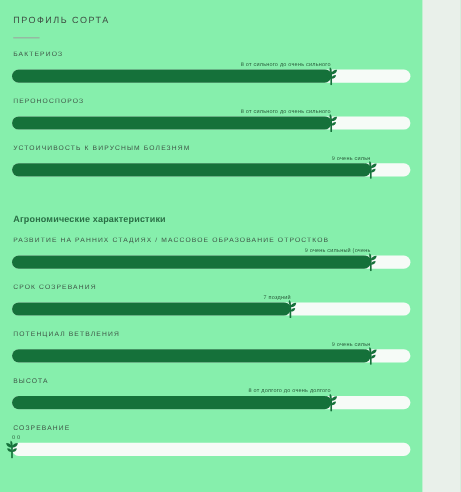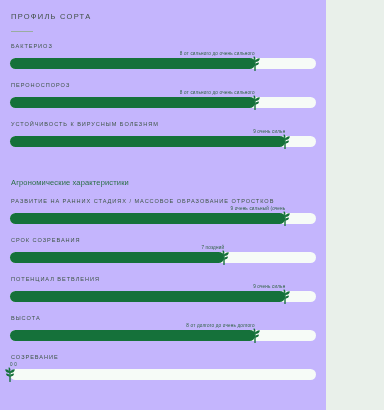--- a/index.html
+++ b/index.html
@@ -8,25 +8,25 @@
   }
   body {
     width: 384px;
     height: 410px;
     background: #e9f0ea;
     font-family: "Liberation Sans", sans-serif;
     overflow: hidden;
     position: relative;
   }
   .panel {
-    width: 326px;
+    width: 352px;
     height: 410px;
     box-sizing: border-box;
     padding: 10px 10px 0 10px;
-    background: #c4b5fd;
+    background: #86efac;
     position: relative;
   }
   .page-title {
     font-size: 7.5px;
     letter-spacing: 1.25px;
     color: #3f4f44;
     text-transform: uppercase;
     margin: 2px 0 0 1px;
     font-weight: 400;
   }
@@ -37,21 +37,21 @@
     margin: 10px 0 0 1px;
   }
   .section-title {
     font-size: 7.5px;
     color: #1c6b39;
     font-weight: 700;
     margin: 14px 0 0 1px;
     letter-spacing: 0.15px;
   }
   .section-title.agro {
-    font-weight: 400;
+    font-weight: 700;
     color: #2a6e45;
     margin-top: 29px;
   }
   .trait {
     margin-top: 11px;
   }
   .trait-label {
     font-size: 5.6px;
     letter-spacing: 0.95px;
     color: #3e5546;

